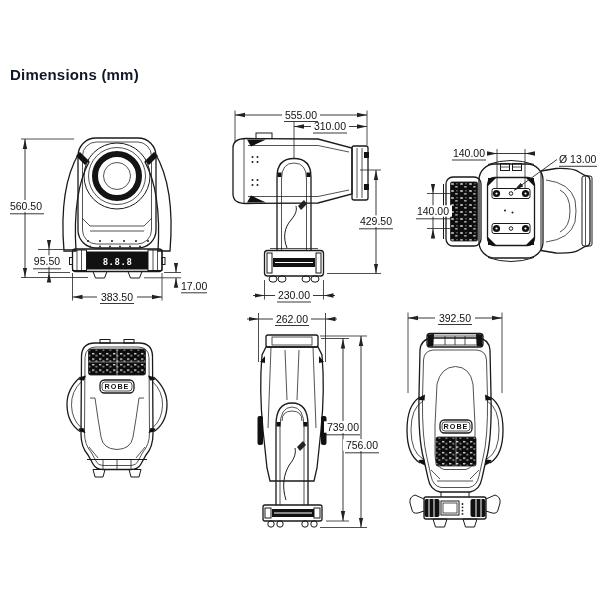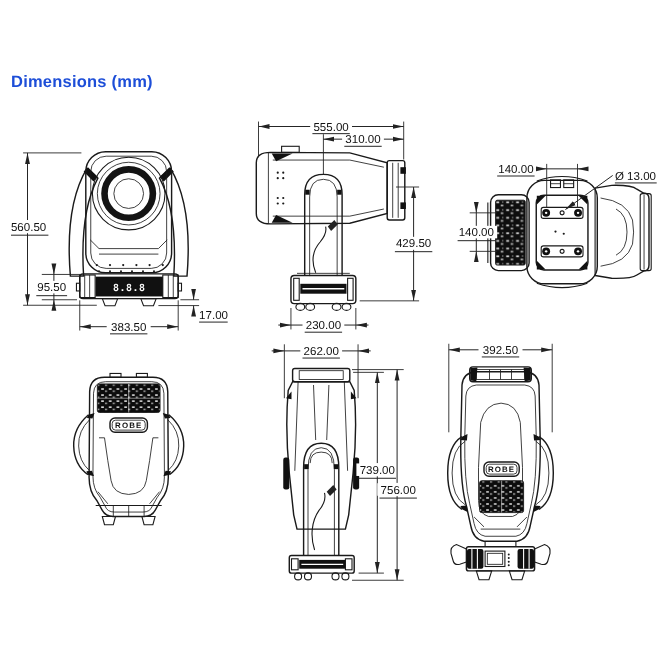--- a/index.html
+++ b/index.html
@@ -1,17 +1,17 @@
 <!DOCTYPE html>
 <html><head>
 <meta charset="utf-8">
 <style>
   html,body{margin:0;padding:0;background:#fff;}
   .canvas{position:relative;width:600px;height:600px;background:#fff;overflow:hidden;}
-  .title{position:absolute;left:10px;top:66px;font:bold 15px "Liberation Sans",sans-serif;color:#1d4ed8;letter-spacing:.2px;}
+  .title{position:absolute;left:10px;top:66px;font:bold 15px "Liberation Sans",sans-serif;color:#0f172a;letter-spacing:.2px;}
   svg{position:absolute;left:0;top:0;}
   .ln{stroke:#1a1a1a;fill:none;stroke-width:1;}
   .ln2{stroke:#1a1a1a;fill:none;stroke-width:1.3;}
   .thin{stroke:#1a1a1a;fill:none;stroke-width:.75;}
   .dk{fill:#111;stroke:none;}
   .dim{stroke:#222;stroke-width:.9;fill:none;}
   .ext{stroke:#222;stroke-width:.8;fill:none;}
   .dimtxt{font:10.5px "Liberation Sans",sans-serif;fill:#111;}
   .bgr{fill:#fff;stroke:none;}
   .ul{stroke:#222;stroke-width:.9;}

